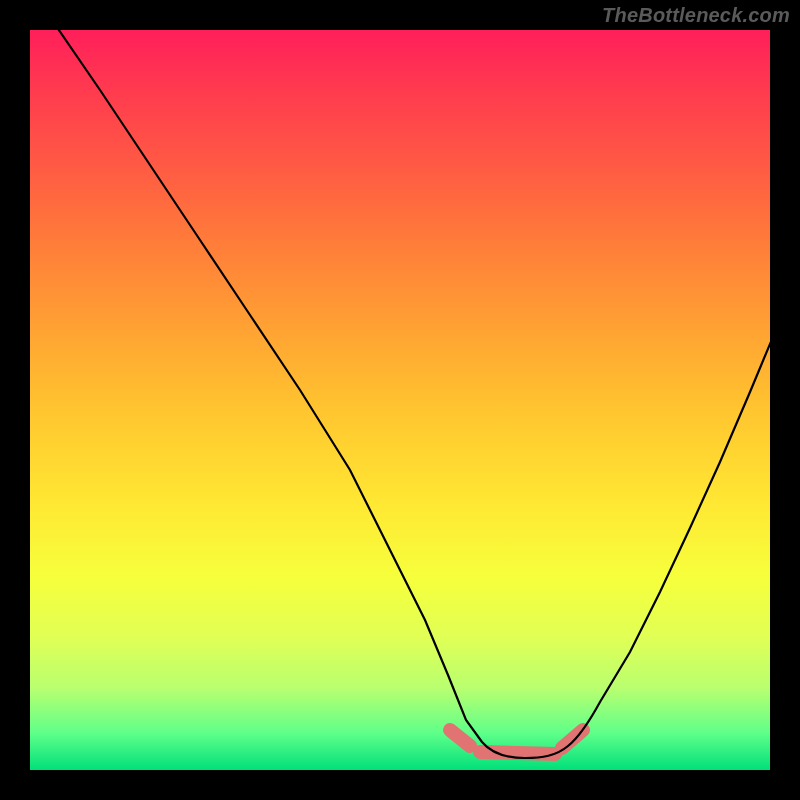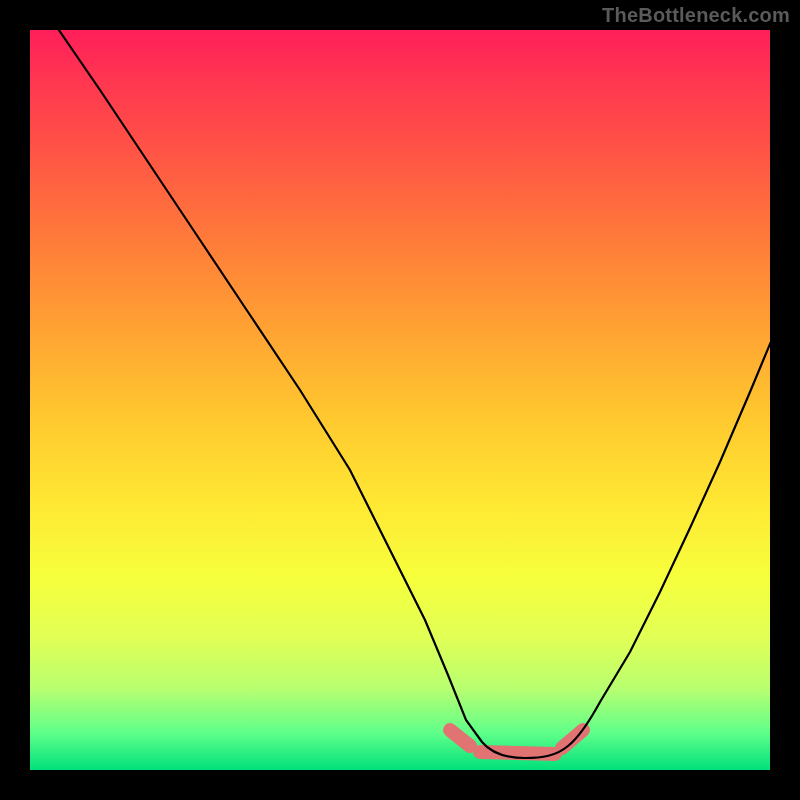--- a/index.html
+++ b/index.html
@@ -19,20 +19,21 @@
   }
   .watermark {
     position: absolute;
     top: 4px;
     right: 10px;
     font-size: 20px;
     font-weight: 600;
     color: #5a5a5a;
     letter-spacing: 0.2px;
     z-index: 5;
+    font-style: italic;
   }
   .plot-area {
     position: absolute;
     left: 30px;
     top: 30px;
     width: 740px;
     height: 740px;
     overflow: hidden;
   }
   .heatmap {

